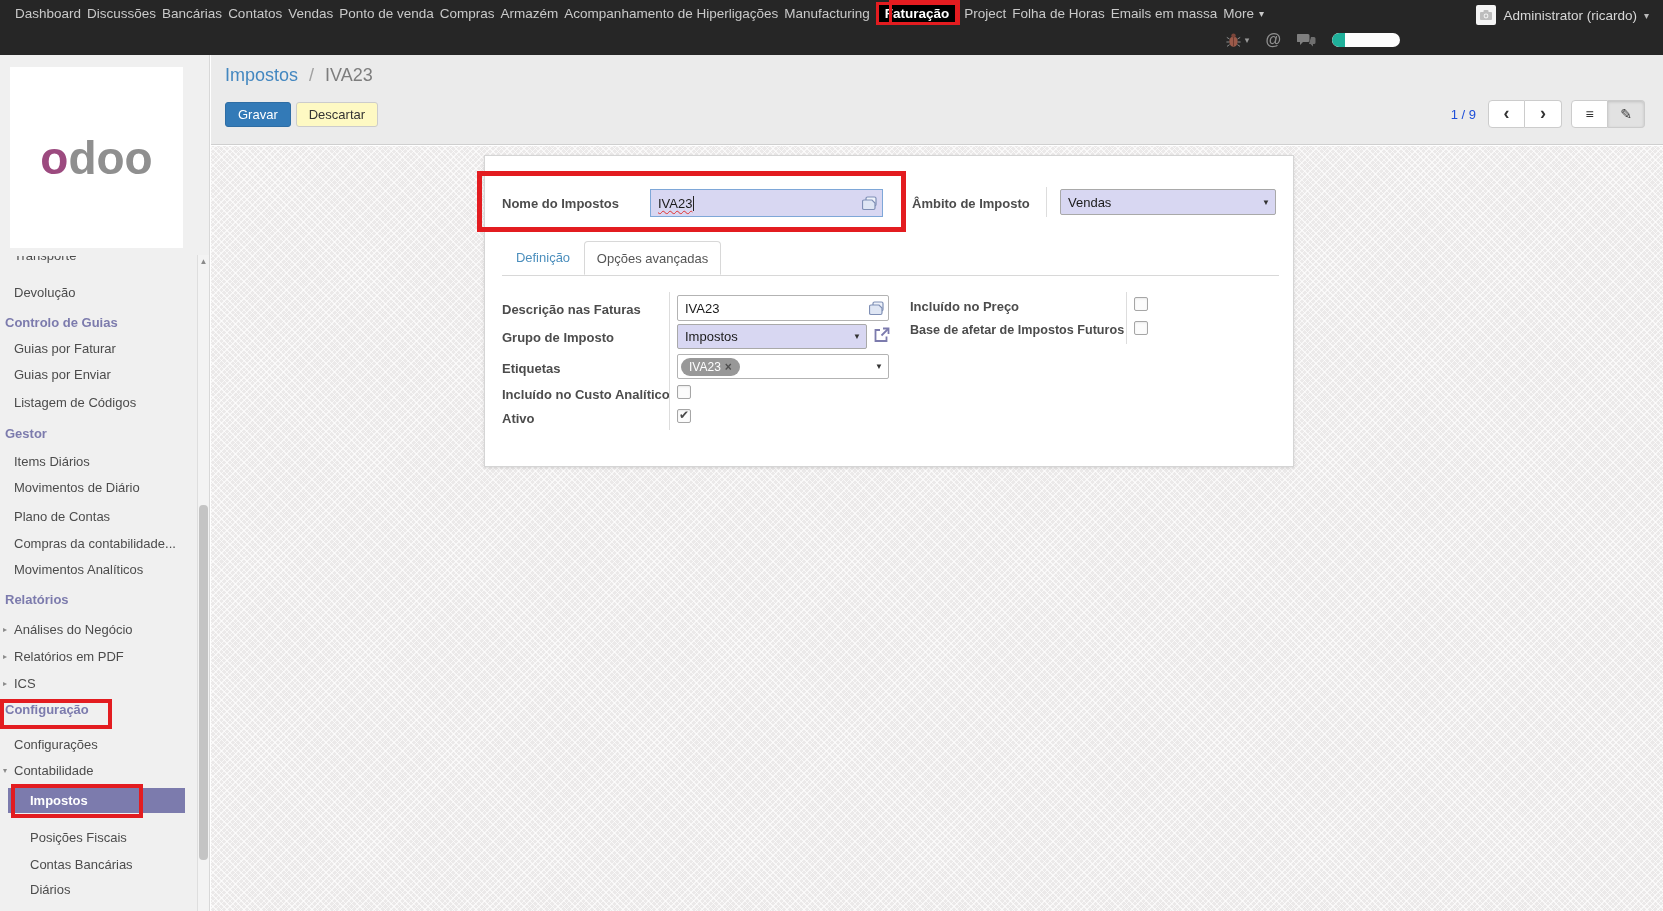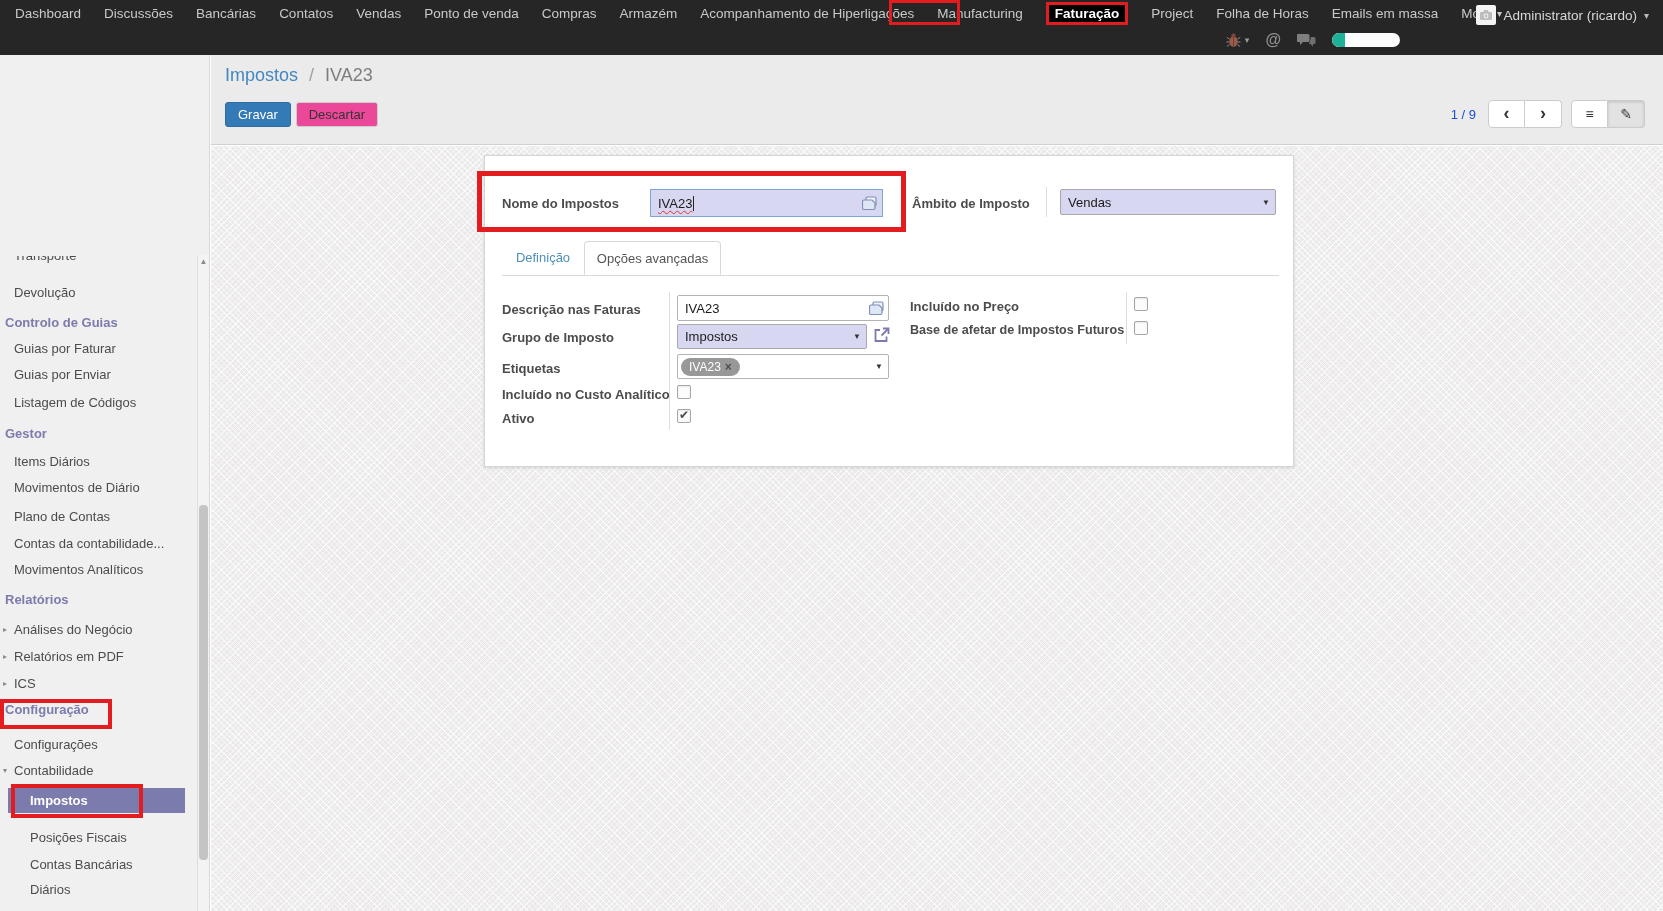--- a/index.html
+++ b/index.html
@@ -1,21 +1,21 @@
 <!DOCTYPE html>
 <html><head>
 <meta charset="utf-8">
 <style>
   * { margin:0; padding:0; box-sizing:border-box; }
   html,body { width:1663px; height:911px; overflow:hidden; }
   body { font-family:"Liberation Sans", sans-serif; font-size:13px; color:#4c4c4c; background:#fff; position:relative; }
 
   
   .topbar { position:absolute; left:0; top:0; width:1663px; height:55px; background:#262626; z-index:5; }
-  .nav-row { position:absolute; left:15px; top:0; height:27px; display:flex; align-items:center; gap:23px; white-space:nowrap; }
+  .nav-row { position:absolute; left:15px; top:0; height:27px; display:flex; align-items:center; gap:6px; white-space:nowrap; }
   .nav-item { color:#c9c9c9; font-size:13.5px; cursor:pointer; }
   .nav-item.active { background:#000; color:#fff; font-weight:bold; border:3px solid #e31c20; padding:1px 6px; }
   .nav-more { color:#c9c9c9; font-size:13.5px; display:flex; align-items:center; gap:5px; cursor:pointer; }
   .nav-more .caret { font-size:10px; color:#c9c9c9; }
   .user-block { position:absolute; right:14px; top:5px; display:flex; align-items:center; gap:7px; cursor:pointer; }
   .avatar { width:20px; height:20px; background:#f4f4f4; border-radius:2px; display:flex; align-items:center; justify-content:center; }
   .user-name { color:#d7d7d7; font-size:13.5px; }
   .user-caret { color:#b9b9b9; font-size:10px; }
   .icons-row { position:absolute; top:28px; right:263px; height:24px; display:flex; align-items:center; gap:16px; }
   .sysicon { color:#9a9a9a; cursor:pointer; display:flex; align-items:center; }
@@ -43,21 +43,21 @@
 
   
   .control-panel { position:absolute; left:211px; top:55px; width:1452px; height:90px; background:#ebebeb; border-bottom:1px solid #cfcfcf; }
   .breadcrumb { position:absolute; left:14px; top:10px; font-size:18px; }
   .crumb-link { color:#4387c0; cursor:pointer; }
   .crumb-sep { color:#a0a0a0; margin:0 6px; }
   .crumb-current { color:#7d7d7d; }
   .actions { position:absolute; left:14px; top:47px; display:flex; gap:5px; }
   .btn { font-size:13px; padding:4px 12px; border-radius:3px; cursor:pointer; font-family:"Liberation Sans", sans-serif; }
   .btn-primary { background:#337ab7; border:1px solid #2e6da4; color:#fff; }
-  .btn-default { background:#ec4899; border:1px solid #ccc; color:#333; }
+  .btn-default { background:#fef9c3; border:1px solid #ccc; color:#333; }
   .pager-zone { position:absolute; right:18px; top:45px; display:flex; align-items:center; gap:9px; }
   .pager-text { color:#1d4ed8; font-size:13px; margin-right:3px; }
   .btn-group { display:flex; }
   .icon-btn { width:37px; height:28px; background:#fff; border:1px solid #ccc; display:flex; align-items:center; justify-content:center; cursor:pointer; font-size:14px; color:#333; }
   .icon-btn.first { border-radius:4px 0 0 4px; }
   .icon-btn.last { border-radius:0 4px 4px 0; border-left:none; }
   .icon-btn.pressed { background:#e2e2e2; box-shadow:inset 0 1px 3px rgba(0,0,0,.15); }
   .chev { font-size:18px; font-weight:bold; line-height:1; padding-bottom:2px; }
 
   
@@ -164,32 +164,35 @@
         <path d="M14 4 h3 a1.5 1.5 0 0 1 1.5 1.5 v4 a1.5 1.5 0 0 1 -1.5 1.5 h-1 v2.5 l-2.5 -2.5 h-1.5" fill="#6f6f6f"></path>
       </svg>
     </span>
     <span class="progress-pill">
       <span class="progress-fill"></span>
     </span>
   </div>
 </div>
 
 <div class="sidebar">
+  <div class="logo-box">
+    <span class="logo-text"><span class="o1">o</span><span>doo</span></span>
+  </div>
 
   <div class="clip-item"><span>Transporte</span></div>
   <div class="side-item" style="top:228px;">Devolução</div>
   <div class="side-header" style="top:258px;">Controlo de Guias</div>
   <div class="side-item" style="top:284px;">Guias por Faturar</div>
   <div class="side-item" style="top:310px;">Guias por Enviar</div>
   <div class="side-item" style="top:338px;">Listagem de Códigos</div>
   <div class="side-header" style="top:369px;">Gestor</div>
   <div class="side-item" style="top:397px;">Items Diários</div>
   <div class="side-item" style="top:423px;">Movimentos de Diário</div>
   <div class="side-item" style="top:452px;">Plano de Contas</div>
-  <div class="side-item" style="top:479px;">Contas da contabilidade...</div>
+  <div class="side-item" style="top:479px;">Compras da contabilidade...</div>
   <div class="side-item" style="top:505px;">Movimentos Analíticos</div>
   <div class="side-header" style="top:535px;">Relatórios</div>
   <span class="side-arrow" style="top:565px;">▸</span>
   <div class="side-item" style="top:565px;">Análises do Negócio</div>
   <span class="side-arrow" style="top:592px;">▸</span>
   <div class="side-item" style="top:592px;">Relatórios em PDF</div>
   <span class="side-arrow" style="top:619px;">▸</span>
   <div class="side-item" style="top:619px;">ICS</div>
   <div class="side-header" style="top:645px;">Configuração</div>
   <div class="side-item" style="top:680px;">Configurações</div>

